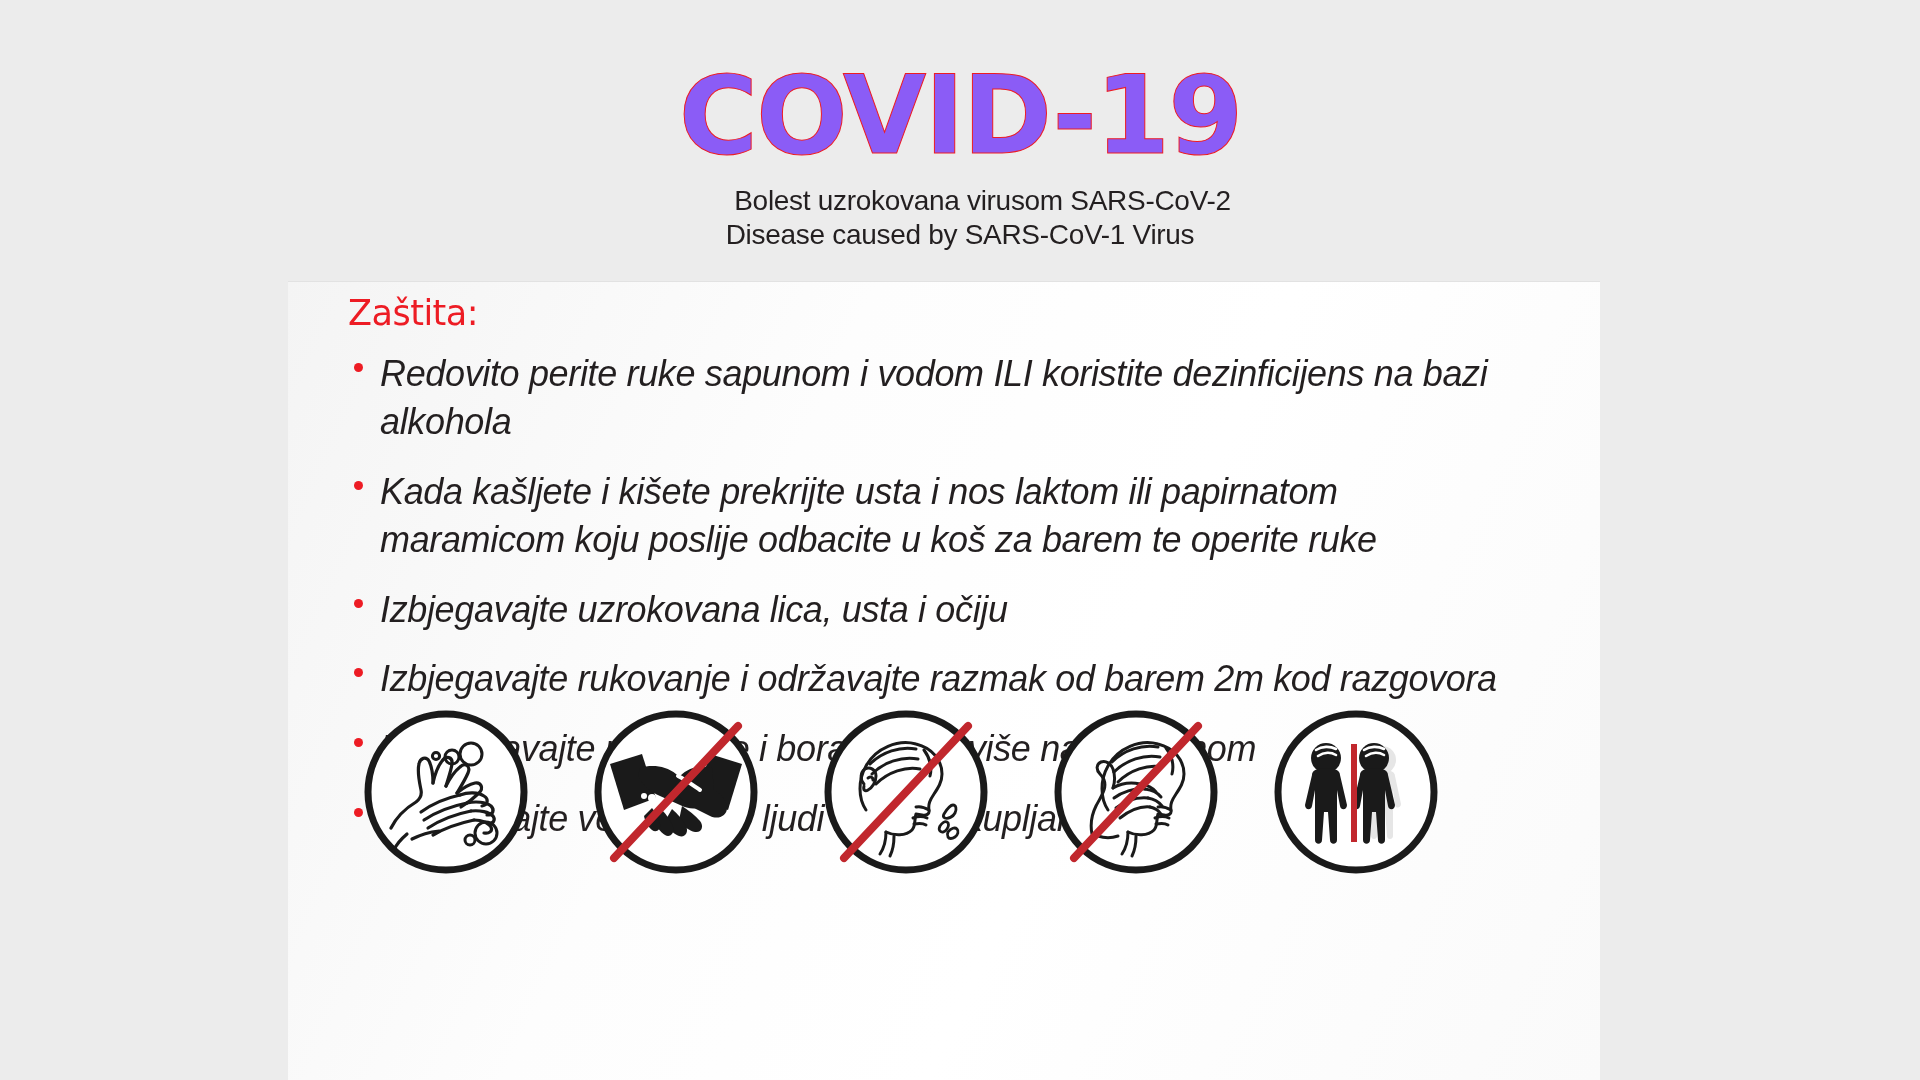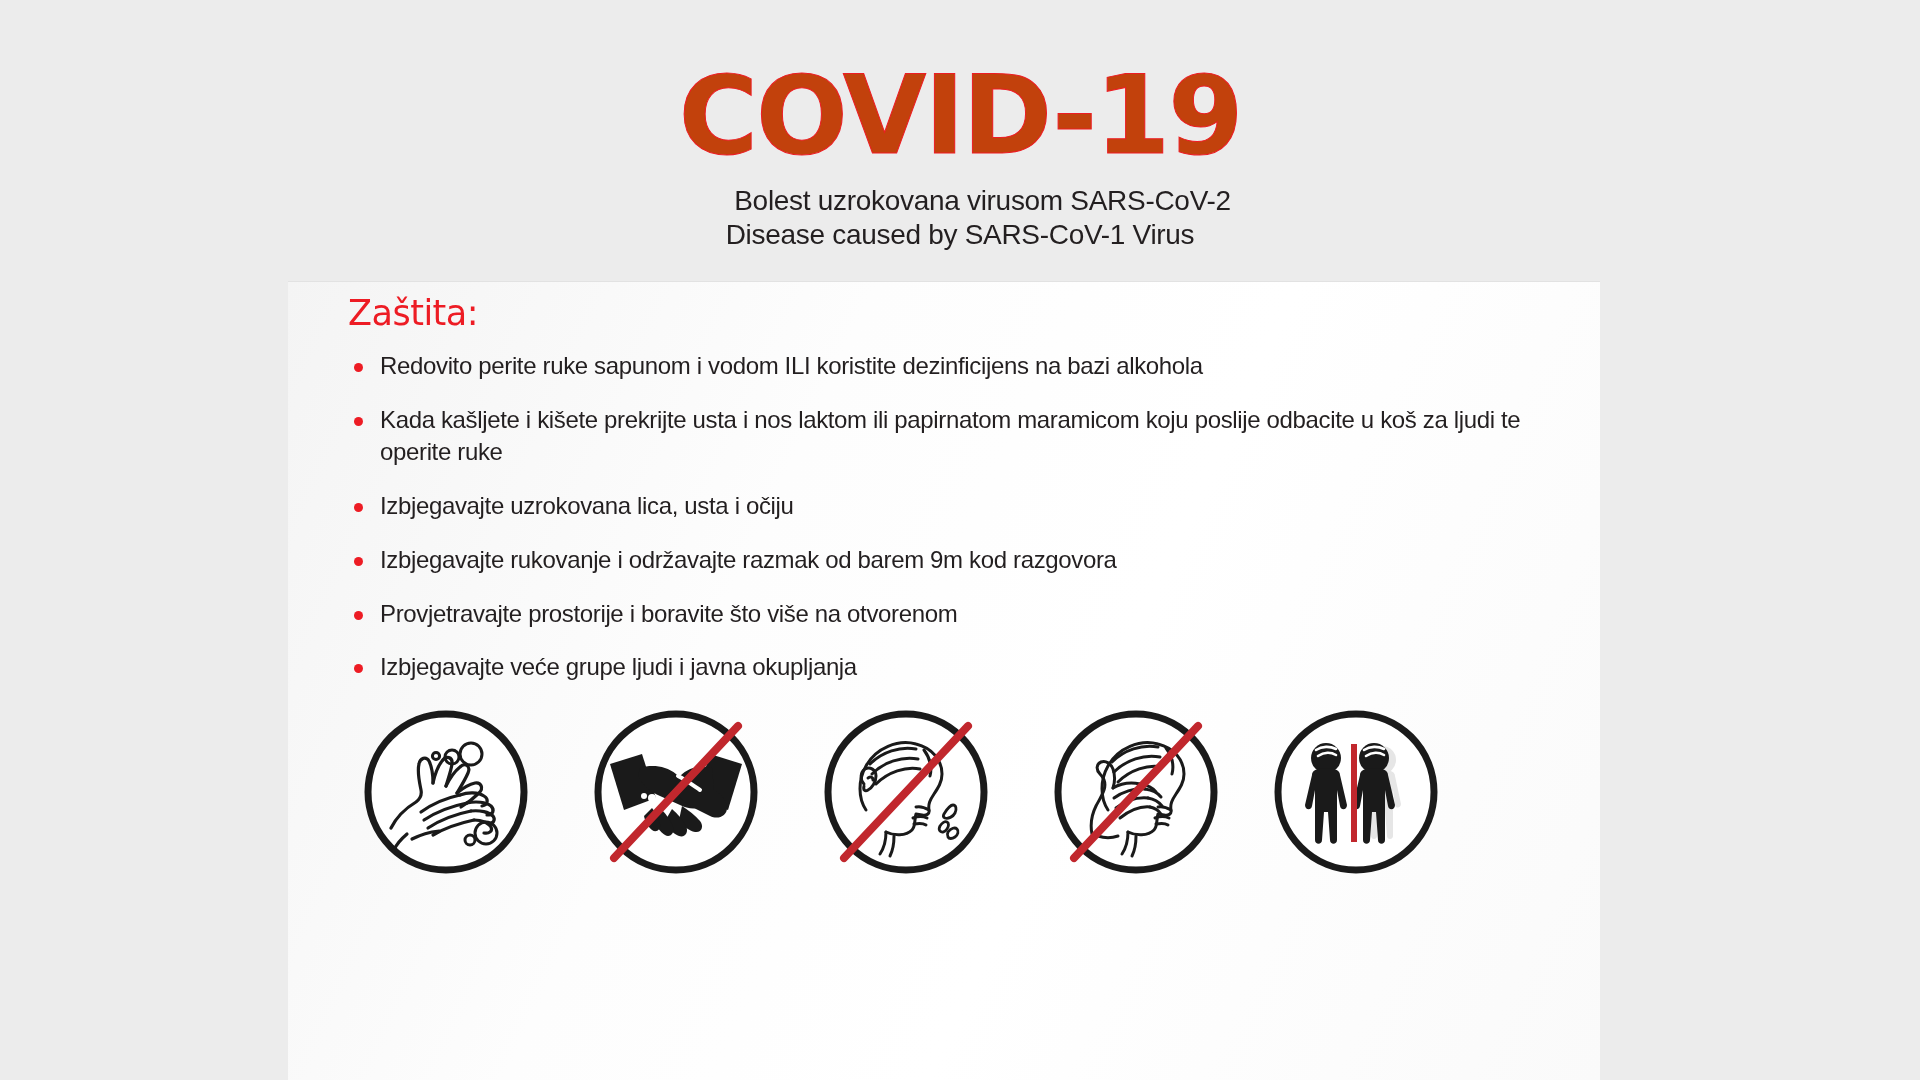--- a/index.html
+++ b/index.html
@@ -28,21 +28,21 @@
     height: 280px;
     text-align: center;
   }
 
   .title {
     font-family: "DejaVu Sans", sans-serif;
     font-weight: bold;
     font-size: 108px;
     line-height: 1;
     letter-spacing: -2px;
-    color: #c2410c;
+    color: #8b5cf6;
     padding-top: 62px;
     -webkit-text-stroke: 1px #ed1c24;
   }
 
   .subtitle-1, .subtitle-2 {
     font-family: "Liberation Sans", sans-serif;
     font-size: 28px;
     color: #231f20;
     line-height: 1.22;
     letter-spacing: -0.3px;
@@ -78,24 +78,25 @@
     top: 68px;
     width: 1180px;
     list-style: none;
   }
 
   .bullet {
     position: relative;
     padding-left: 32px;
     margin-bottom: 22px;
     font-family: "Liberation Sans", sans-serif;
-    font-size: 24px;
+    font-size: 36px;
     line-height: 1.33;
     color: #231f20;
     letter-spacing: -0.35px;
+    font-style: italic;
   }
 
   .bullet::before {
     content: "";
     position: absolute;
     left: 6px;
     top: 13px;
     width: 9px;
     height: 9px;
     border-radius: 50%;
@@ -134,23 +135,23 @@
     <div class="subtitle-1">Bolest uzrokovana virusom SARS-CoV-2</div>
     <div class="subtitle-2">Disease caused by SARS-CoV-1 Virus</div>
   </div>
 
   <div class="panel">
 
     <div class="section-heading">Zaštita:</div>
 
     <ul class="bullets">
       <li class="bullet">Redovito perite ruke sapunom i vodom ILI koristite dezinficijens na bazi alkohola</li>
-      <li class="bullet">Kada kašljete i kišete prekrijte usta i nos laktom ili papirnatom maramicom koju poslije odbacite u koš za ljudi te operite ruke</li>
+      <li class="bullet">Kada kašljete i kišete prekrijte usta i nos laktom ili papirnatom maramicom koju poslije odbacite u koš za barem te operite ruke</li>
       <li class="bullet">Izbjegavajte uzrokovana lica, usta i očiju</li>
-      <li class="bullet">Izbjegavajte rukovanje i održavajte razmak od barem 9m kod razgovora</li>
+      <li class="bullet">Izbjegavajte rukovanje i održavajte razmak od barem 2m kod razgovora</li>
       <li class="bullet">Provjetravajte prostorije i boravite što više na otvorenom</li>
       <li class="bullet">Izbjegavajte veće grupe ljudi i javna okupljanja</li>
     </ul>
 
     <div class="icon-row">
 
       <div class="icon-cell">
         <svg class="icon-svg" width="172" height="172" viewBox="0 0 172 172">
           <circle cx="86" cy="86" r="78" fill="#ffffff" stroke="#1a1a1a" stroke-width="7"></circle>
           <g fill="none" stroke="#1a1a1a" stroke-width="3.2" stroke-linecap="round" stroke-linejoin="round">

